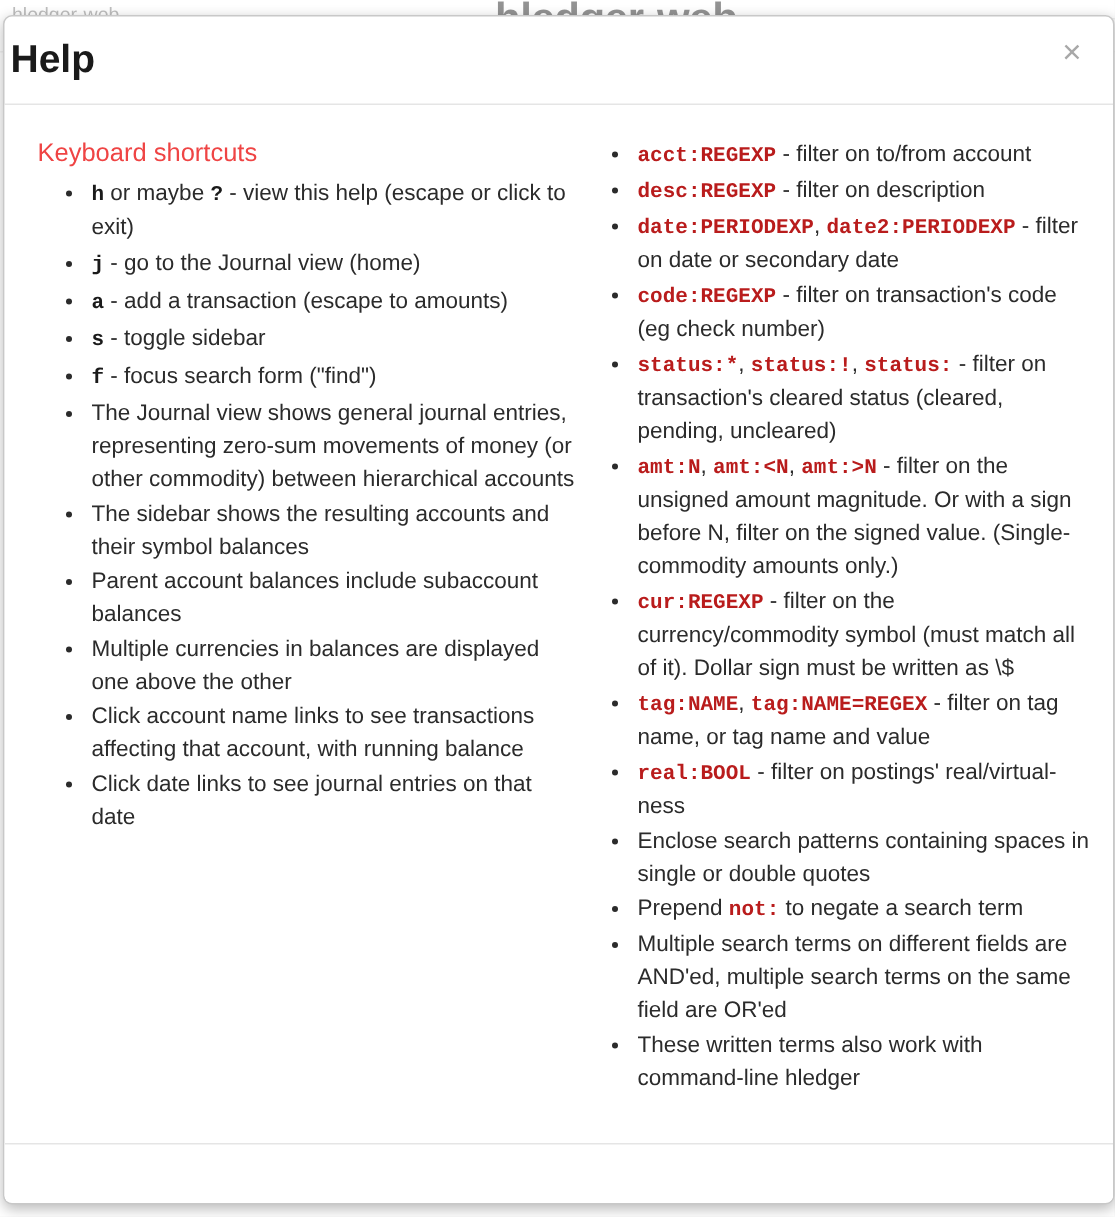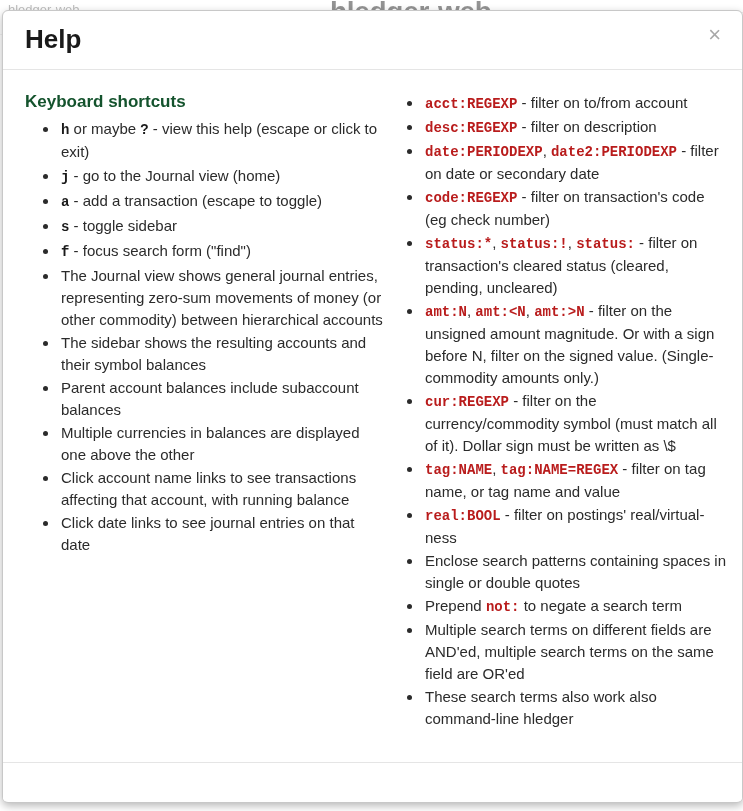--- a/index.html
+++ b/index.html
@@ -67,21 +67,21 @@
     box-shadow: 0 3px 9px rgba(0,0,0,0.28);
     overflow: hidden;
   }
   #modal-header {
     position: relative;
     height: 58px;
     border-bottom: 1px solid #e5e5e5;
   }
   #modal-title {
     position: absolute;
-    left: 22px;
+    left: 4px;
     top: 13px;
     font-size: 26px;
     font-weight: bold;
     color: #1a1a1a;
   }
   #modal-close {
     position: absolute;
     right: 17px;
     top: 11px;
     font-size: 22px;
@@ -106,22 +106,22 @@
     flex-direction: row;
     align-items: flex-start;
     padding: 22px 18px 0 22px;
     box-sizing: border-box;
   }
   .col-left { width: 362px; flex: 0 0 362px; }
   .col-right { width: 340px; flex: 0 0 340px; padding-left: 2px; }
 
   h3.section {
     font-size: 17px;
-    font-weight: bold;
-    color: #14532d;
+    font-weight: normal;
+    color: #ef4444;
     margin: 0 0 6px 0;
   }
   h3.section.spaced { margin-top: 20px; }
 
   ul.bullets {
     margin: 0 0 0 0;
     padding-left: 34px;
     list-style: disc;
   }
   ul.bullets > li {
@@ -179,21 +179,21 @@
         <h3 class="section">Keyboard shortcuts</h3>
 
         <ul class="bullets">
           <li>
             <span class="kbd">h</span><span> or maybe </span><span class="kbd">?</span><span> - view this help (escape or click to exit)</span>
           </li>
           <li>
             <span class="kbd">j</span><span> - go to the Journal view (home)</span>
           </li>
           <li>
-            <span class="kbd">a</span><span> - add a transaction (escape to toggle)</span>
+            <span class="kbd">a</span><span> - add a transaction (escape to amounts)</span>
           </li>
           <li>
             <span class="kbd">s</span><span> - toggle sidebar</span>
           </li>
           <li>
             <span class="kbd">f</span><span> - focus search form ("find")</span>
           </li>
         </ul>
 
 
@@ -248,20 +248,20 @@
             <code>real:BOOL</code><span> - filter on postings' real/virtual-ness</span>
           </li>
 
           <li>Enclose search patterns containing spaces in single or double quotes</li>
 
           <li>
             <span>Prepend </span><code>not:</code><span> to negate a search term</span>
           </li>
 
           <li>Multiple search terms on different fields are AND'ed, multiple search terms on the same field are OR'ed</li>
-          <li>These search terms also work also command-line hledger</li>
+          <li>These written terms also work with command-line hledger</li>
         </ul>
       </div>
     </div>
 
     <div id="modal-footer"></div>
   </div>
 </div>
 
 </body></html>

